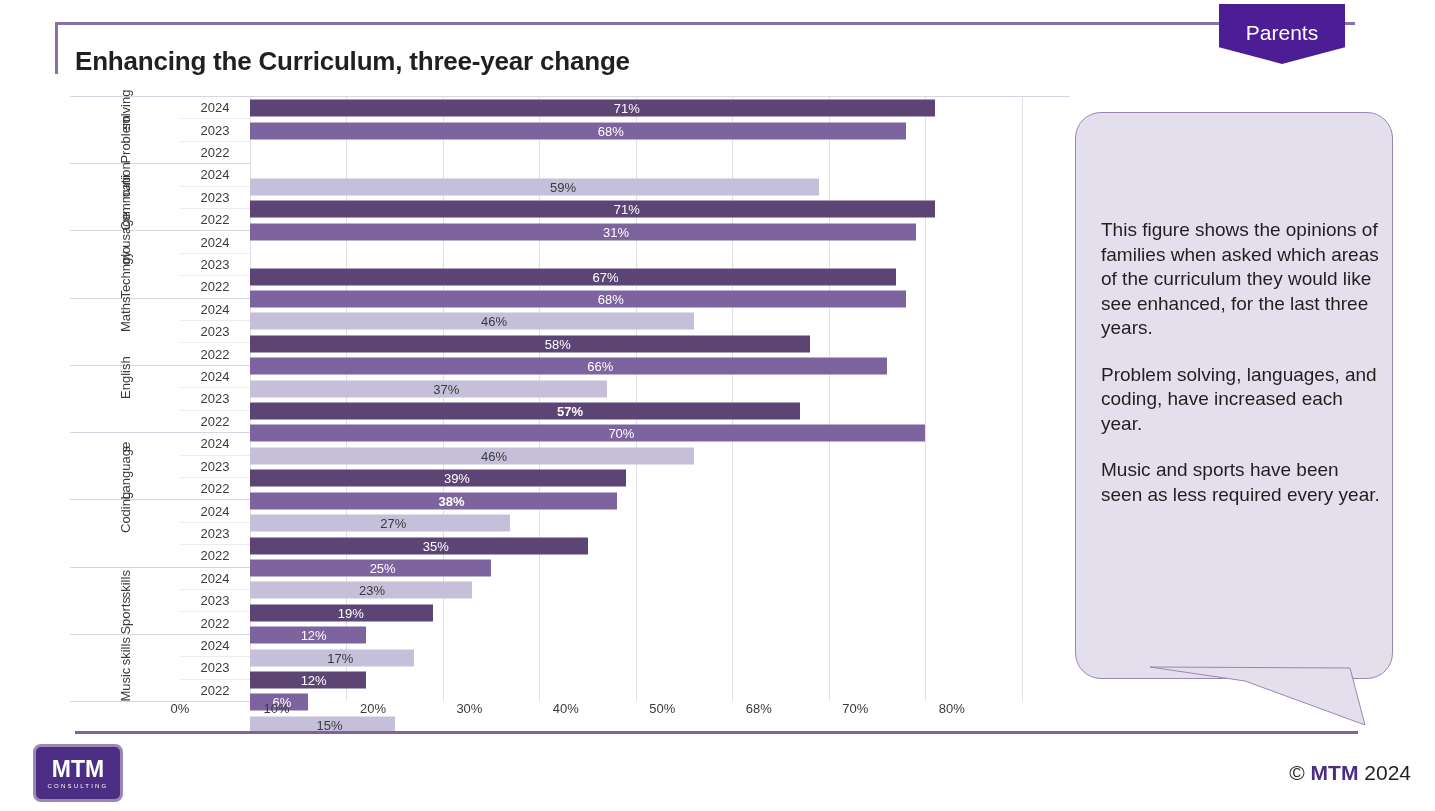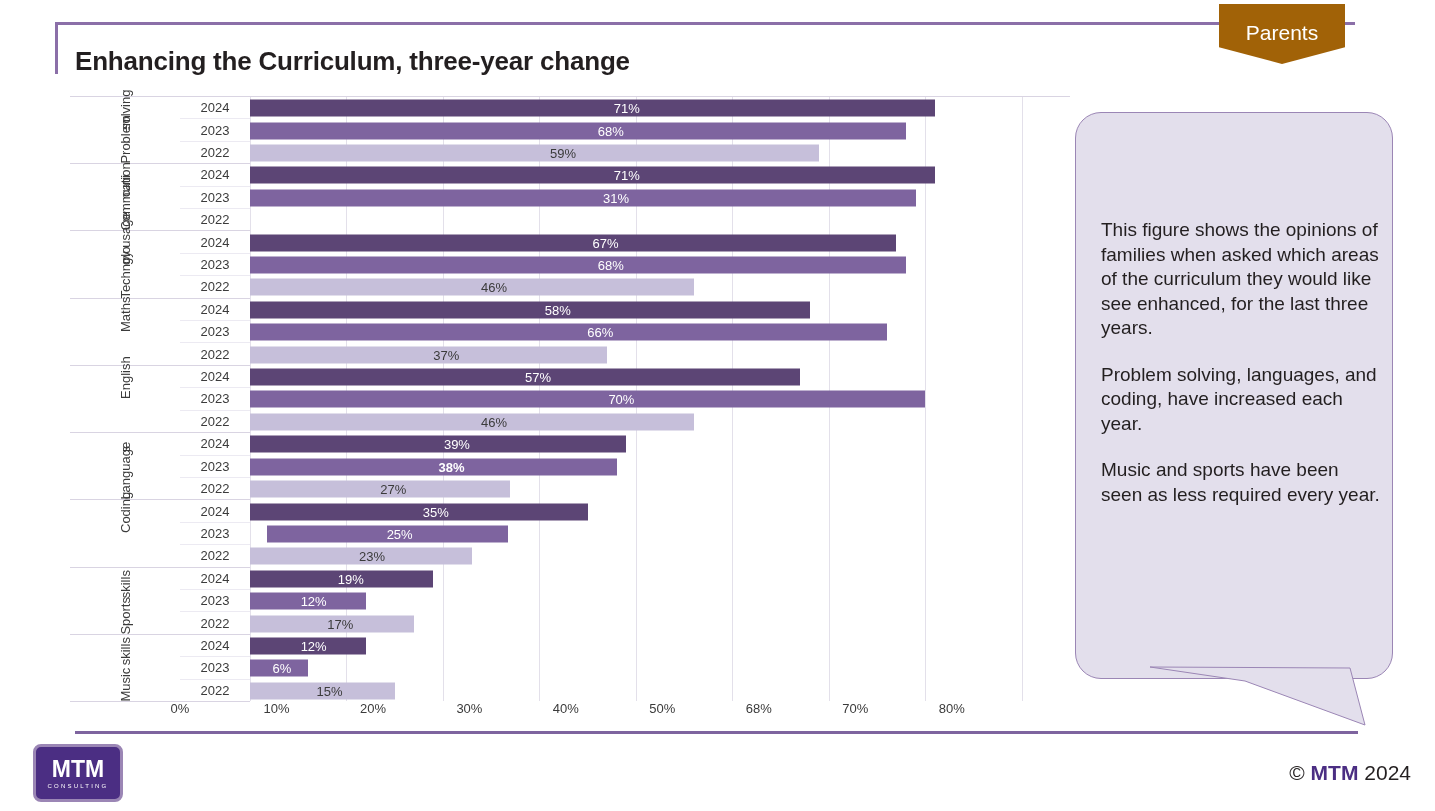--- a/index.html
+++ b/index.html
@@ -25,21 +25,21 @@
   #page-title{
     position:absolute;left:75px;top:46px;
     font-size:26px;font-weight:bold;color:#231f20;
     letter-spacing:-0.2px;white-space:nowrap;
   }
 
   
   #audience-badge{
     position:absolute;left:1219px;top:4px;
     width:126px;height:60px;
-    background:#a16207;
+    background:#4c1d95;
     color:#ffffff;
     font-size:21px;
     display:flex;align-items:flex-start;justify-content:center;
     padding-top:17px;box-sizing:border-box;
     clip-path:polygon(0 0,100% 0,100% 72%,50% 100%,0 72%);
   }
 
   
   #chart{
     position:absolute;left:70px;top:96px;
@@ -274,21 +274,21 @@
       <div class="gridline" style="left: 675.294px;"></div>
       <div class="gridline" style="left: 771.765px;"></div>
       <div class="bar-row" style="height: 22.4074px;">
         <div class="bar y2024" style="width: 684.941px;"></div>
         <div class="bar-lbl inside" style="left: 376.718px; translate: -50% -50%;">71%</div>
       </div>
       <div class="bar-row" style="height: 22.4074px;">
         <div class="bar y2023" style="width: 656px;"></div>
         <div class="bar-lbl inside" style="left: 360.8px; translate: -50% -50%;">68%</div>
       </div>
-      <div class="bar-row" style="height: 22.4074px;">
+      <div class="bar-row" style="height: 22.4074px; margin-top: 34px;">
         <div class="bar y2022" style="width: 569.176px;"></div>
         <div class="bar-lbl dark" style="left: 313.047px; translate: -50% -50%;">59%</div>
       </div>
       <div class="bar-row" style="height: 22.4074px;">
         <div class="bar y2024" style="width: 684.941px;"></div>
         <div class="bar-lbl inside" style="left: 376.718px; translate: -50% -50%;">71%</div>
       </div>
       <div class="bar-row" style="height: 22.4074px;">
         <div class="bar y2023" style="width: 665.647px;"></div>
         <div class="bar-lbl inside" style="left: 366.106px; translate: -50% -50%;">31%</div>
@@ -313,21 +313,21 @@
       <div class="bar-row" style="height: 22.4074px;">
         <div class="bar y2023" style="width: 636.706px;"></div>
         <div class="bar-lbl inside" style="left: 350.188px; translate: -50% -50%;">66%</div>
       </div>
       <div class="bar-row" style="height: 22.4074px;">
         <div class="bar y2022" style="width: 356.941px;"></div>
         <div class="bar-lbl dark" style="left: 196.318px; translate: -50% -50%;">37%</div>
       </div>
       <div class="bar-row" style="height: 22.4074px;">
         <div class="bar y2024" style="width: 549.882px;"></div>
-        <div class="bar-lbl inside" style="left: 288px; translate: -50% -50%;">57%</div>
+        <div class="bar-lbl inside" style="left: 320px; translate: -50% -50%; font-weight: bold;">57%</div>
       </div>
       <div class="bar-row" style="height: 22.4074px;">
         <div class="bar y2023" style="width: 675.294px;"></div>
         <div class="bar-lbl inside" style="left: 371.412px; translate: -50% -50%;">70%</div>
       </div>
       <div class="bar-row" style="height: 22.4074px;">
         <div class="bar y2022" style="width: 443.765px;"></div>
         <div class="bar-lbl dark" style="left: 244.071px; translate: -50% -50%;">46%</div>
       </div>
       <div class="bar-row" style="height: 22.4074px;">
@@ -339,21 +339,21 @@
         <div class="bar-lbl inside" style="left: 201.624px; translate: -50% -50%;">38%</div>
       </div>
       <div class="bar-row" style="height: 22.4074px;">
         <div class="bar y2022" style="width: 260.471px;"></div>
         <div class="bar-lbl dark" style="left: 143.259px; translate: -50% -50%;">27%</div>
       </div>
       <div class="bar-row" style="height: 22.4074px;">
         <div class="bar y2024" style="width: 337.647px;"></div>
         <div class="bar-lbl inside" style="left: 185.706px; translate: -50% -50%;">35%</div>
       </div>
-      <div class="bar-row" style="height: 22.4074px; margin-left: 17px;">
+      <div class="bar-row" style="height: 22.4074px;">
         <div class="bar y2023" style="width: 241.176px;"></div>
         <div class="bar-lbl inside" style="left: 132.647px; translate: -50% -50%;">25%</div>
       </div>
       <div class="bar-row" style="height: 22.4074px; padding-left: 32px;">
         <div class="bar y2022" style="width: 221.882px;"></div>
         <div class="bar-lbl dark" style="left: 122.035px; translate: -50% -50%;">23%</div>
       </div>
       <div class="bar-row" style="height: 22.4074px;">
         <div class="bar y2024" style="width: 183.294px;"></div>
         <div class="bar-lbl inside" style="left: 100.812px; translate: -50% -50%;">19%</div>

